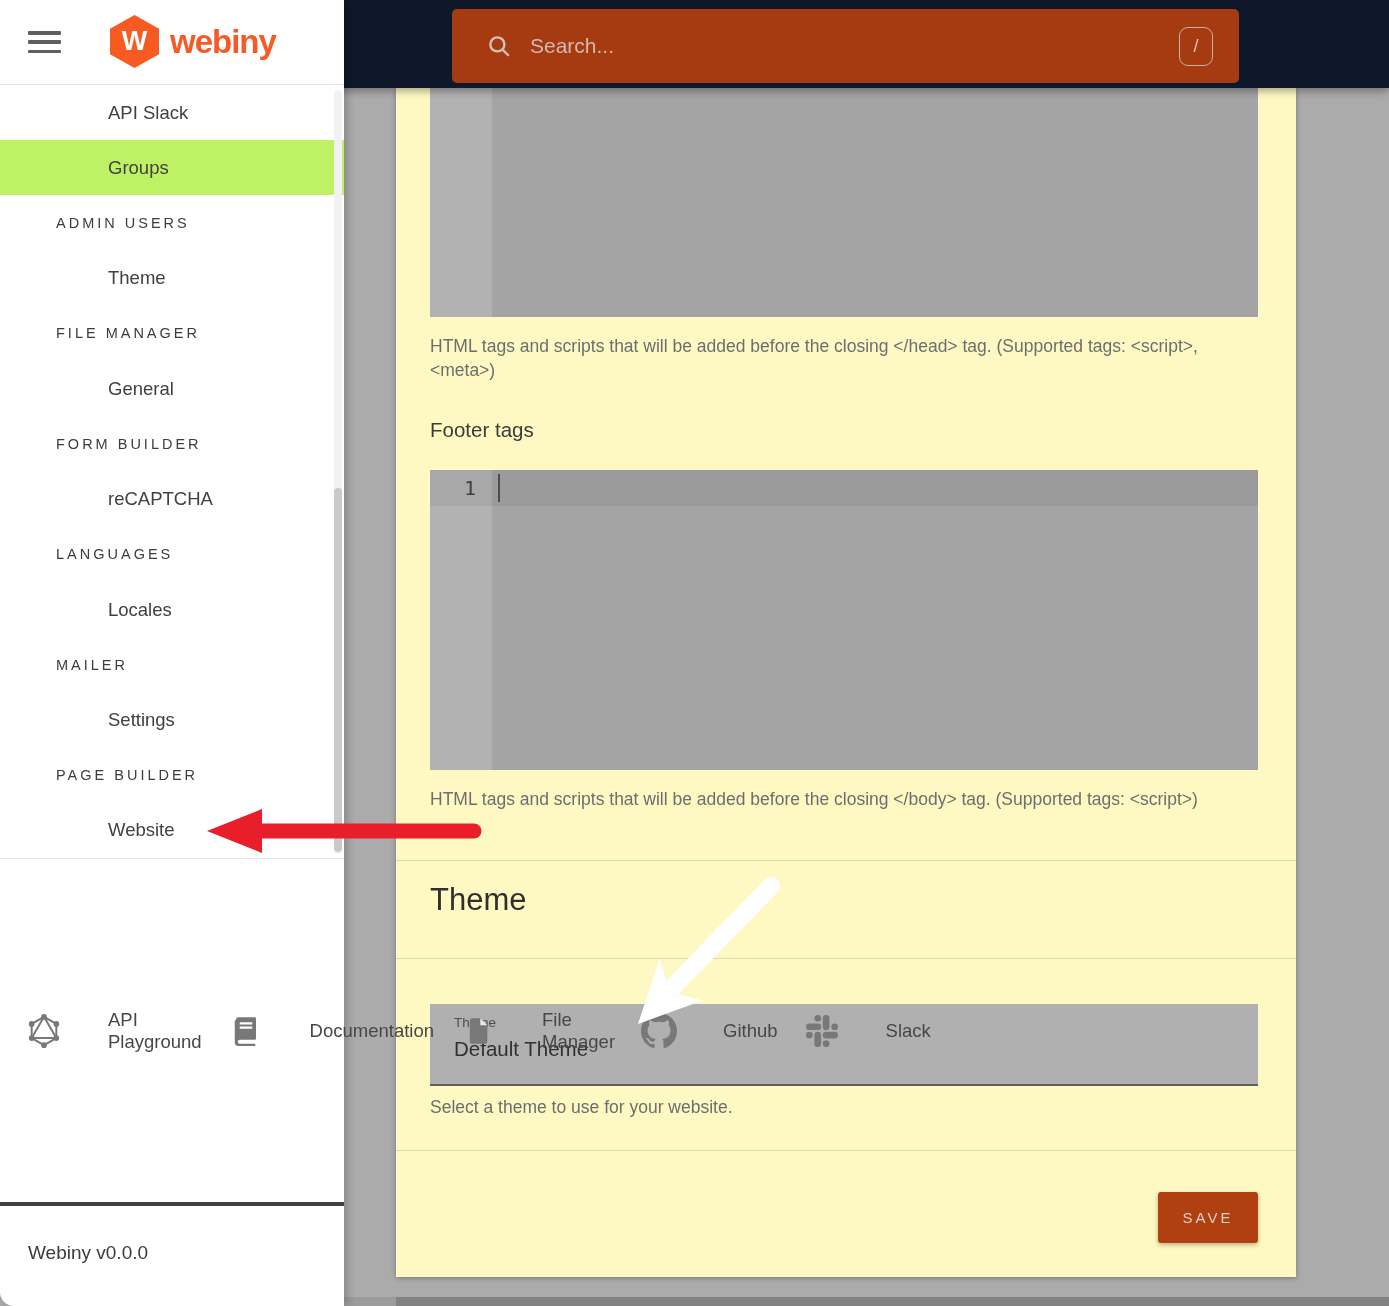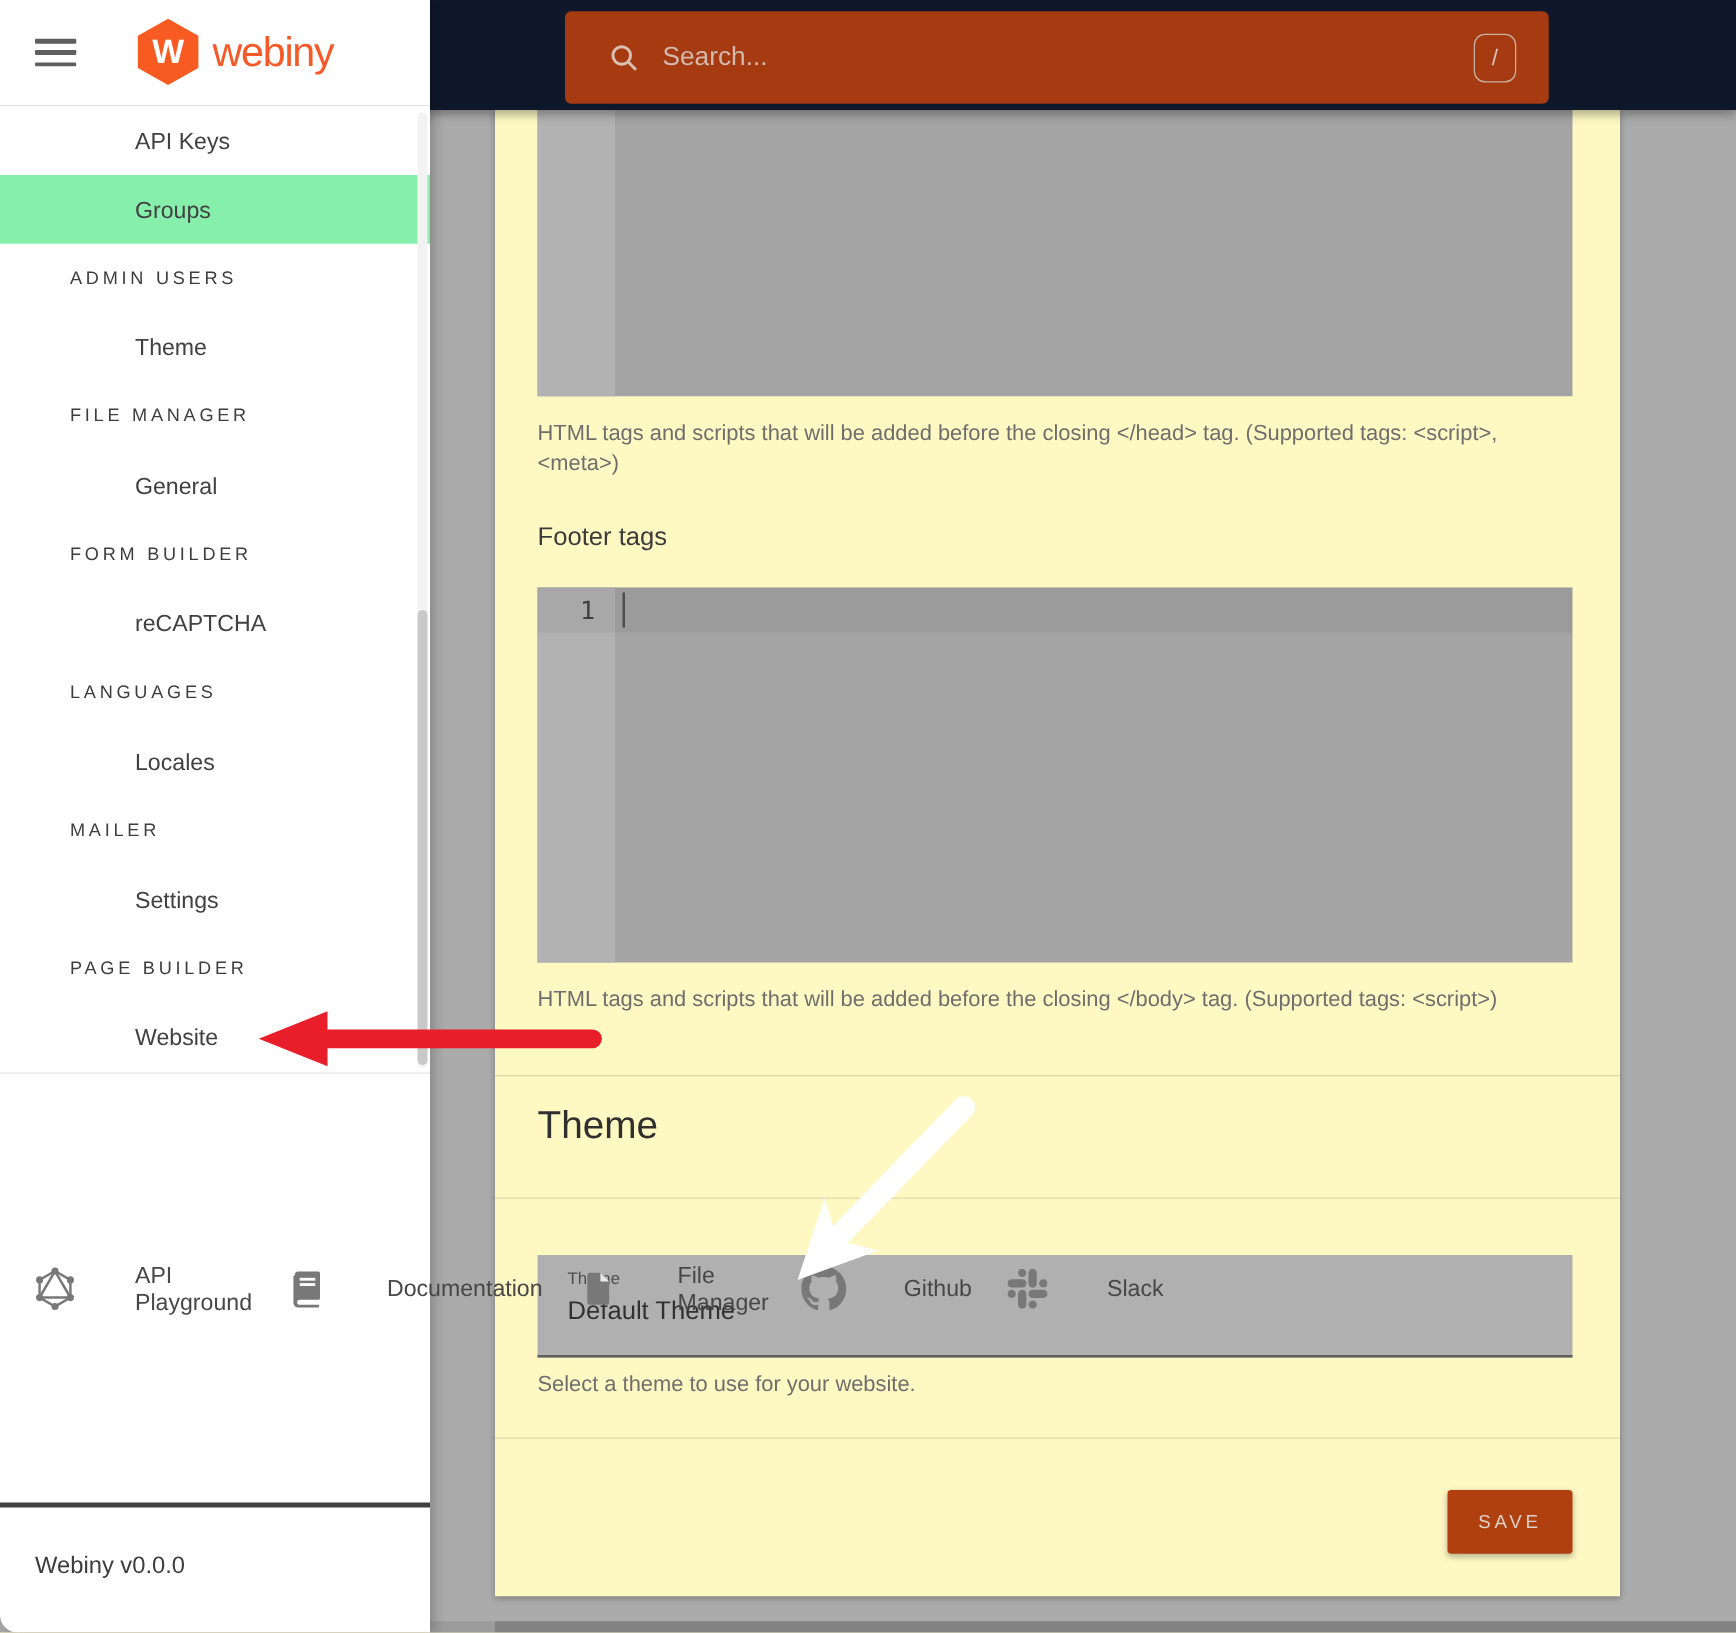--- a/index.html
+++ b/index.html
@@ -73,26 +73,26 @@
   .drawer-header{position:absolute;left:0;top:0;right:0;height:84px;border-bottom:1px solid #e4e4e4}
   .hamburger{position:absolute;left:28px;top:31px;width:33px;height:22px;display:flex;flex-direction:column;justify-content:space-between;cursor:pointer}
   .hamburger span{display:block;height:3.5px;background:#5f5f5f;border-radius:1px}
   .logo{position:absolute;left:110px;top:15px;display:flex;align-items:center}
   .logo-hex{
     width:49px;height:53px;background:#f75b22;color:#fff;
     clip-path:polygon(50% 0%,100% 26%,100% 74%,50% 100%,0% 74%,0% 26%);
     display:flex;align-items:center;justify-content:center;
     font-size:27px;font-weight:bold;
   }
-  .logo-word{margin-left:11px;font-size:33px;font-weight:normal;color:#f55a28;letter-spacing:-1px}
+  .logo-word{margin-left:11px;font-size:33px;font-weight:bold;color:#f55a28;letter-spacing:-1px}
   .menu{position:absolute;left:0;right:0;top:85px;height:773px;display:flex;flex-direction:column}
   .mh,.mi{flex:1;display:flex;align-items:center}
   .mh{padding-left:56px;font-size:14.5px;letter-spacing:3px;color:#3d3d3d}
   .mi{padding-left:108px;font-size:18.5px;color:#414141;cursor:pointer}
-  .mi.active{background:#86efac}
+  .mi.active{background:#bef264}
   .sb-track{position:absolute;right:2px;top:90px;width:8px;height:764px;background:#f2f2f2;border-radius:4px}
   .sb-thumb{position:absolute;right:2px;top:488px;width:8px;height:364px;background:#c9c9c9;border-radius:4px;cursor:pointer}
   .utility{position:absolute;left:0;right:0;top:858px;height:344px;border-top:1px solid #e6e6e6;display:flex;flex-direction:row}
   .ui-row{flex:1;display:flex;align-items:center;cursor:pointer}
   .ui-icon{width:40px;margin-left:24px;display:flex;align-items:center;justify-content:center;flex:0 0 auto}
   .ui-label{margin-left:44px;font-size:18.5px;color:#474747}
   .version{position:absolute;left:0;right:0;top:1202px;bottom:0;border-top:4px solid #404040}
   .version-text{position:absolute;left:28px;top:36px;font-size:19px;color:#3c3c3c}
   
   .annotations{position:absolute;left:0;top:0;z-index:60;pointer-events:none}
@@ -153,21 +153,21 @@
         <span></span>
         <span></span>
       </div>
     <div class="logo">
       <div class="logo-hex">W</div>
       <div class="logo-word">webiny</div>
     </div>
   </div>
 
   <div class="menu">
-    <div class="mi">API Keys</div>
+    <div class="mi">API Slack</div>
     <div class="mi active">Groups</div>
     <div class="mh">ADMIN USERS</div>
     <div class="mi">Theme</div>
     <div class="mh">FILE MANAGER</div>
     <div class="mi">General</div>
     <div class="mh">FORM BUILDER</div>
     <div class="mi">reCAPTCHA</div>
     <div class="mh">LANGUAGES</div>
     <div class="mi">Locales</div>
     <div class="mh">MAILER</div>

